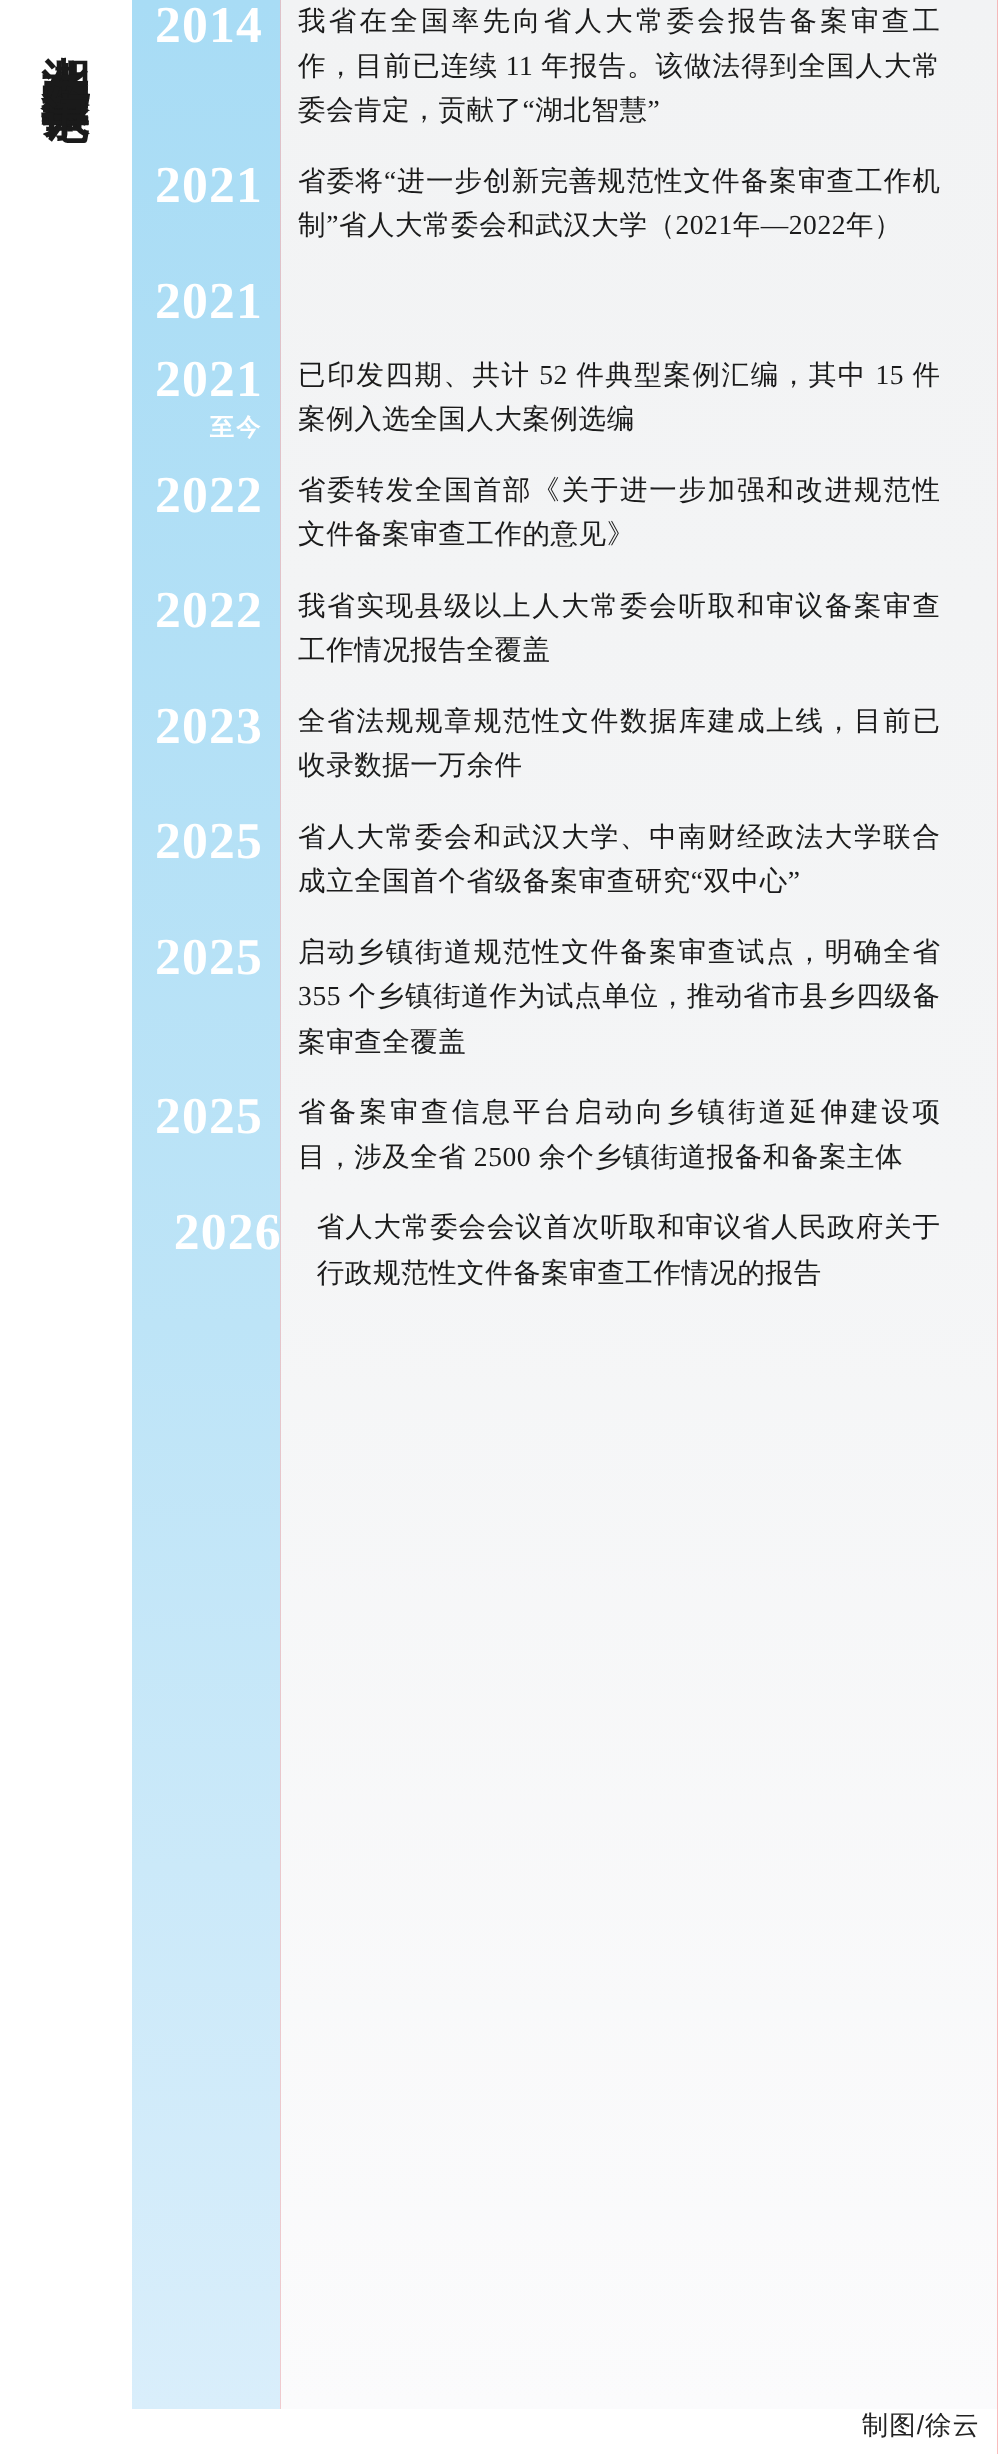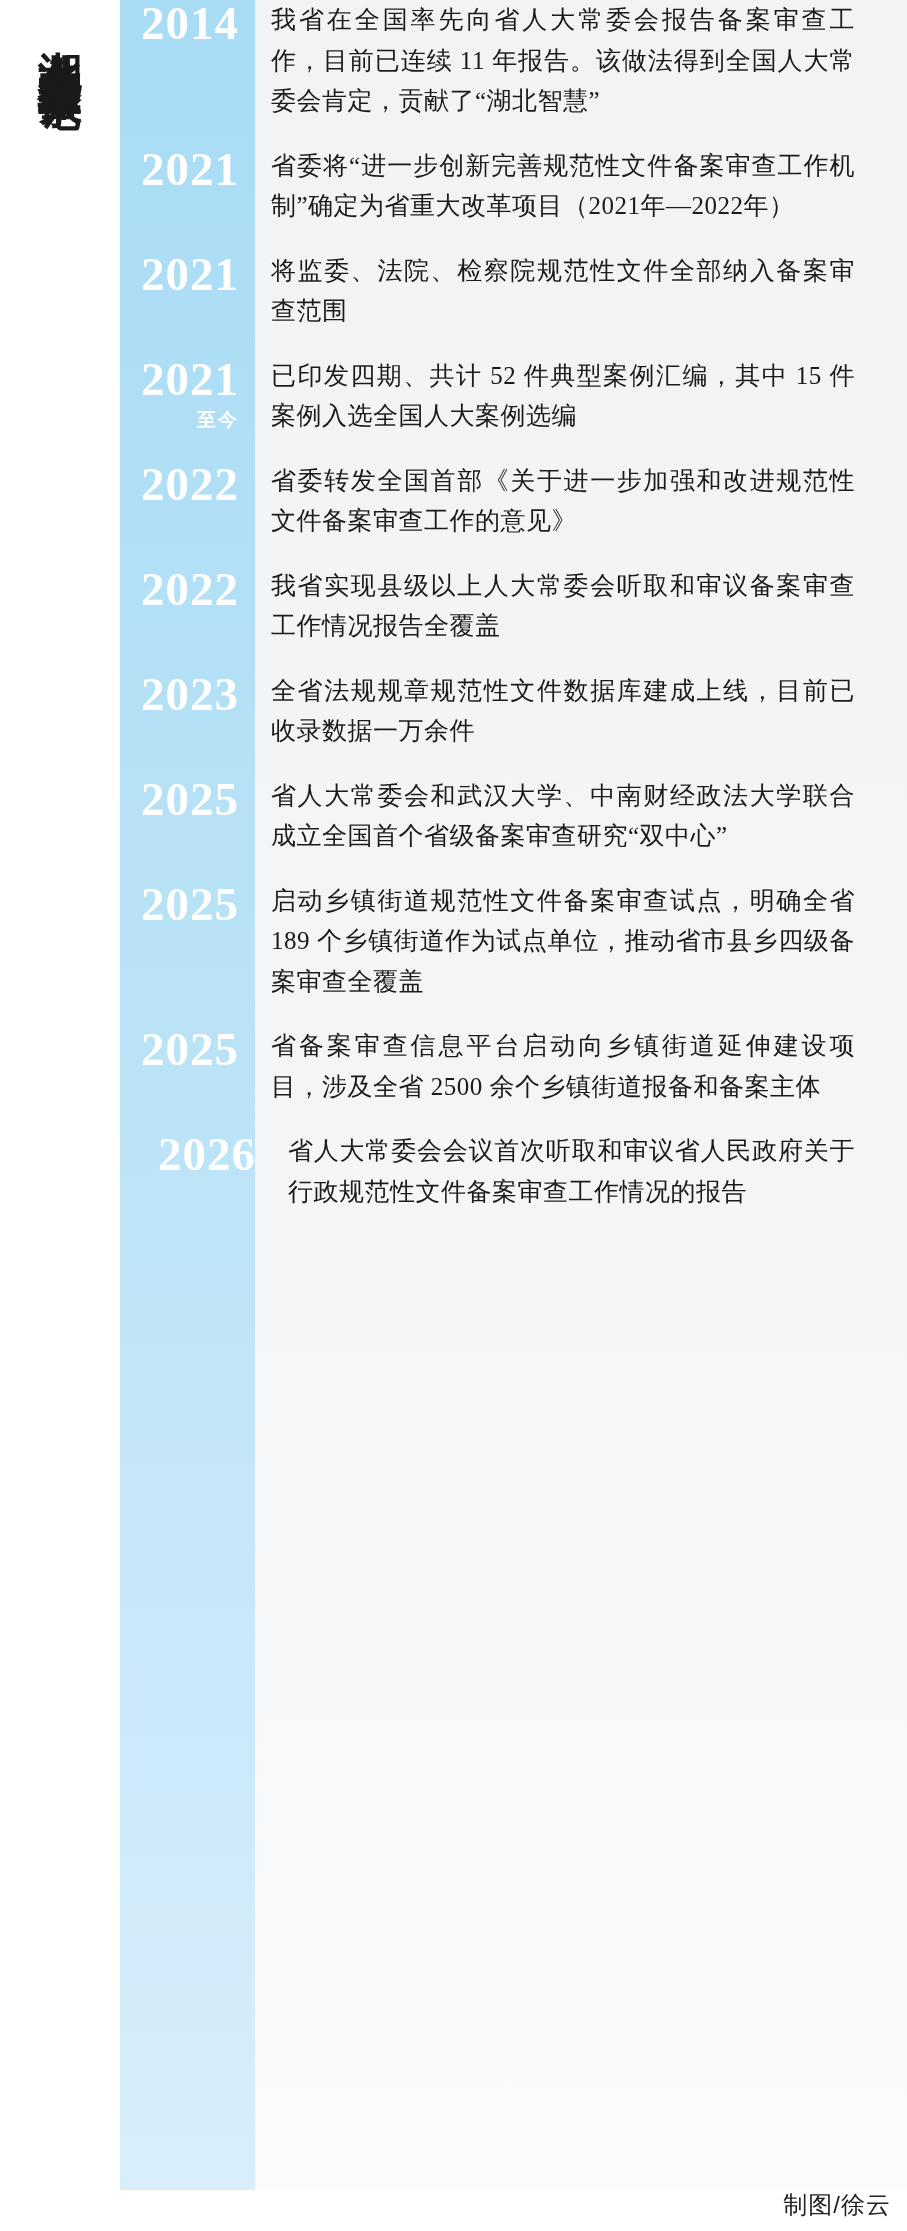--- a/index.html
+++ b/index.html
@@ -88,21 +88,21 @@
     font-weight: bold;
     font-size: 47px;
     line-height: 1;
     letter-spacing: 1px;
     color: #ffffff;
     display: block;
   }
   .year-sub {
     font-family: "Liberation Serif", "DejaVu Serif", serif;
     font-weight: bold;
-    font-size: 19px;
+    font-size: 22px;
     line-height: 1.2;
     color: #ffffff;
     display: block;
     margin-top: 6px;
     letter-spacing: 2px;
   }
   .text-cell {
     flex: 1 1 auto;
     box-sizing: border-box;
     padding-left: 16px;
@@ -155,29 +155,26 @@
         </div>
         <div class="text-cell">
           <p class="event-text">我省在全国率先向省人大常委会报告备案审查工作，目前已连续 11 年报告。该做法得到全国人大常委会肯定，贡献了“湖北智慧”</p>
         </div>
       </div>
       <div class="row" style="min-height: 0px; margin-bottom: 24px;">
         <div class="year-cell">
           <span class="year-num">2021</span>
         </div>
         <div class="text-cell">
-          <p class="event-text">省委将“进一步创新完善规范性文件备案审查工作机制”确定为省重大改革项目（2021年—2022年）</p>
+          <p class="event-text">省委将“进一步创新完善规范性文件备案审查工作机制”省人大常委会和武汉大学（2021年—2022年）</p>
         </div>
       </div>
       <div class="row" style="min-height: 0px; margin-bottom: 24px;">
         <div class="year-cell">
           <span class="year-num">2021</span>
-        </div>
-        <div class="text-cell">
-          <p class="event-text">将监委、法院、检察院规范性文件全部纳入备案审查范围</p>
         </div>
       </div>
       <div class="row" style="min-height: 0px; margin-bottom: 24px;">
         <div class="year-cell">
           <span class="year-num">2021</span>
           <span class="year-sub">至今</span>
         </div>
         <div class="text-cell">
           <p class="event-text">已印发四期、共计 52 件典型案例汇编，其中 15 件案例入选全国人大案例选编</p>
         </div>
@@ -212,21 +209,21 @@
         </div>
         <div class="text-cell">
           <p class="event-text">省人大常委会和武汉大学、中南财经政法大学联合成立全国首个省级备案审查研究“双中心”</p>
         </div>
       </div>
       <div class="row" style="min-height: 0px; margin-bottom: 24px;">
         <div class="year-cell">
           <span class="year-num">2025</span>
         </div>
         <div class="text-cell">
-          <p class="event-text">启动乡镇街道规范性文件备案审查试点，明确全省 189 个乡镇街道作为试点单位，推动省市县乡四级备案审查全覆盖</p>
+          <p class="event-text">启动乡镇街道规范性文件备案审查试点，明确全省 355 个乡镇街道作为试点单位，推动省市县乡四级备案审查全覆盖</p>
         </div>
       </div>
       <div class="row" style="min-height: 0px; margin-bottom: 24px;">
         <div class="year-cell">
           <span class="year-num">2025</span>
         </div>
         <div class="text-cell">
           <p class="event-text">省备案审查信息平台启动向乡镇街道延伸建设项目，涉及全省 2500 余个乡镇街道报备和备案主体</p>
         </div>
       </div>

